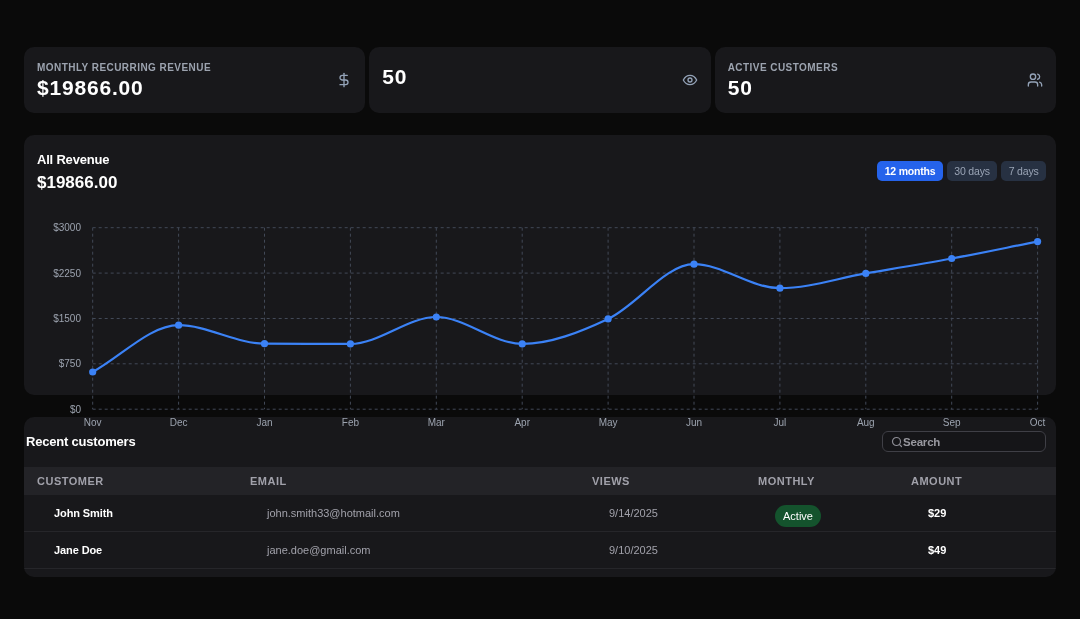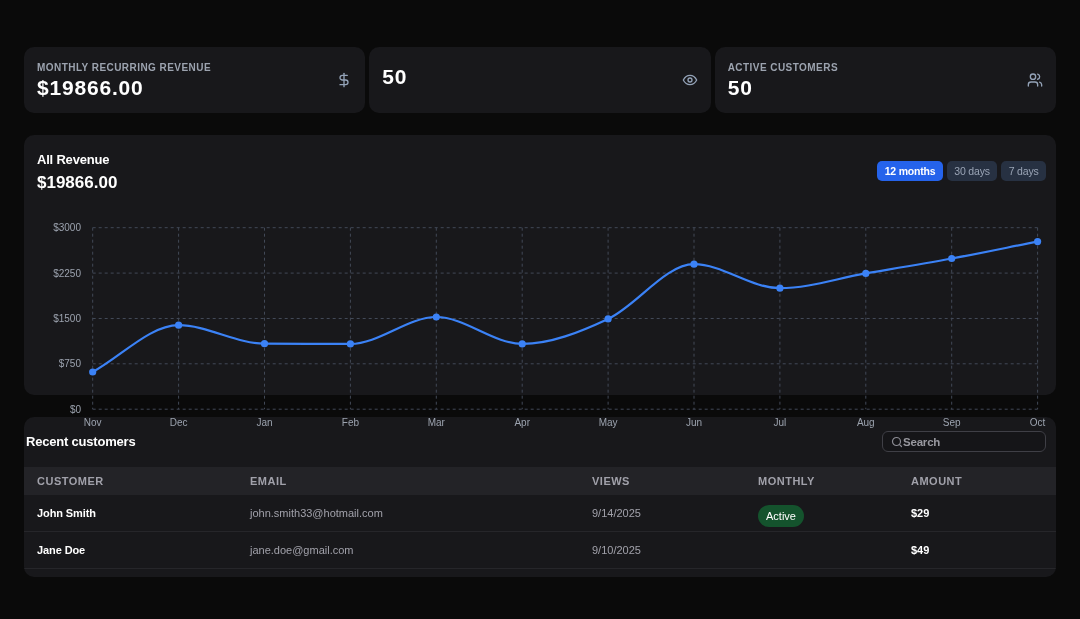--- a/index.html
+++ b/index.html
@@ -24,21 +24,21 @@
 .table-card { margin-top:22px; height:160px; overflow:hidden; }
 .table-card .hd { padding:17px 2px 0; font-size:13px; font-weight:700; letter-spacing:-0.2px; position:relative; height:50px; }
 .search { position:absolute; top:0; right:10px; width:164px; height:21px; border:1px solid #3f3f46;
   border-radius:6px; background:#151518; display:flex; align-items:center; padding:0 8px; 
   color:#98989f; font-size:11.5px; }
 table { width:100%; border-collapse:collapse; table-layout:fixed; font-size:11px; }
 thead tr { background:#232327; height:28px; }
 th { text-align:left; font-size:11px; color:#a1a1aa; font-weight:600; letter-spacing:0.5px;
   padding-left:13px; }
 tbody tr { height:36.5px; border-bottom:1.5px solid #26262a; }
-td { padding-left:13px; }
+td { padding-left:30px; }
 .nm { font-weight:700; letter-spacing:-0.1px; }
 .mut { color:#a1a1aa; }
 .pill { display:inline-flex; align-items:center; height:22px; background:#14532d; color:#fff;
   font-size:11px; font-weight:500; padding:0 8px; border-radius:999px; vertical-align:middle; position:relative; top:3px; }
 .amtc { font-weight:700; }
 </style>
 </head>
 <body>
 <div class="wrap">
 

